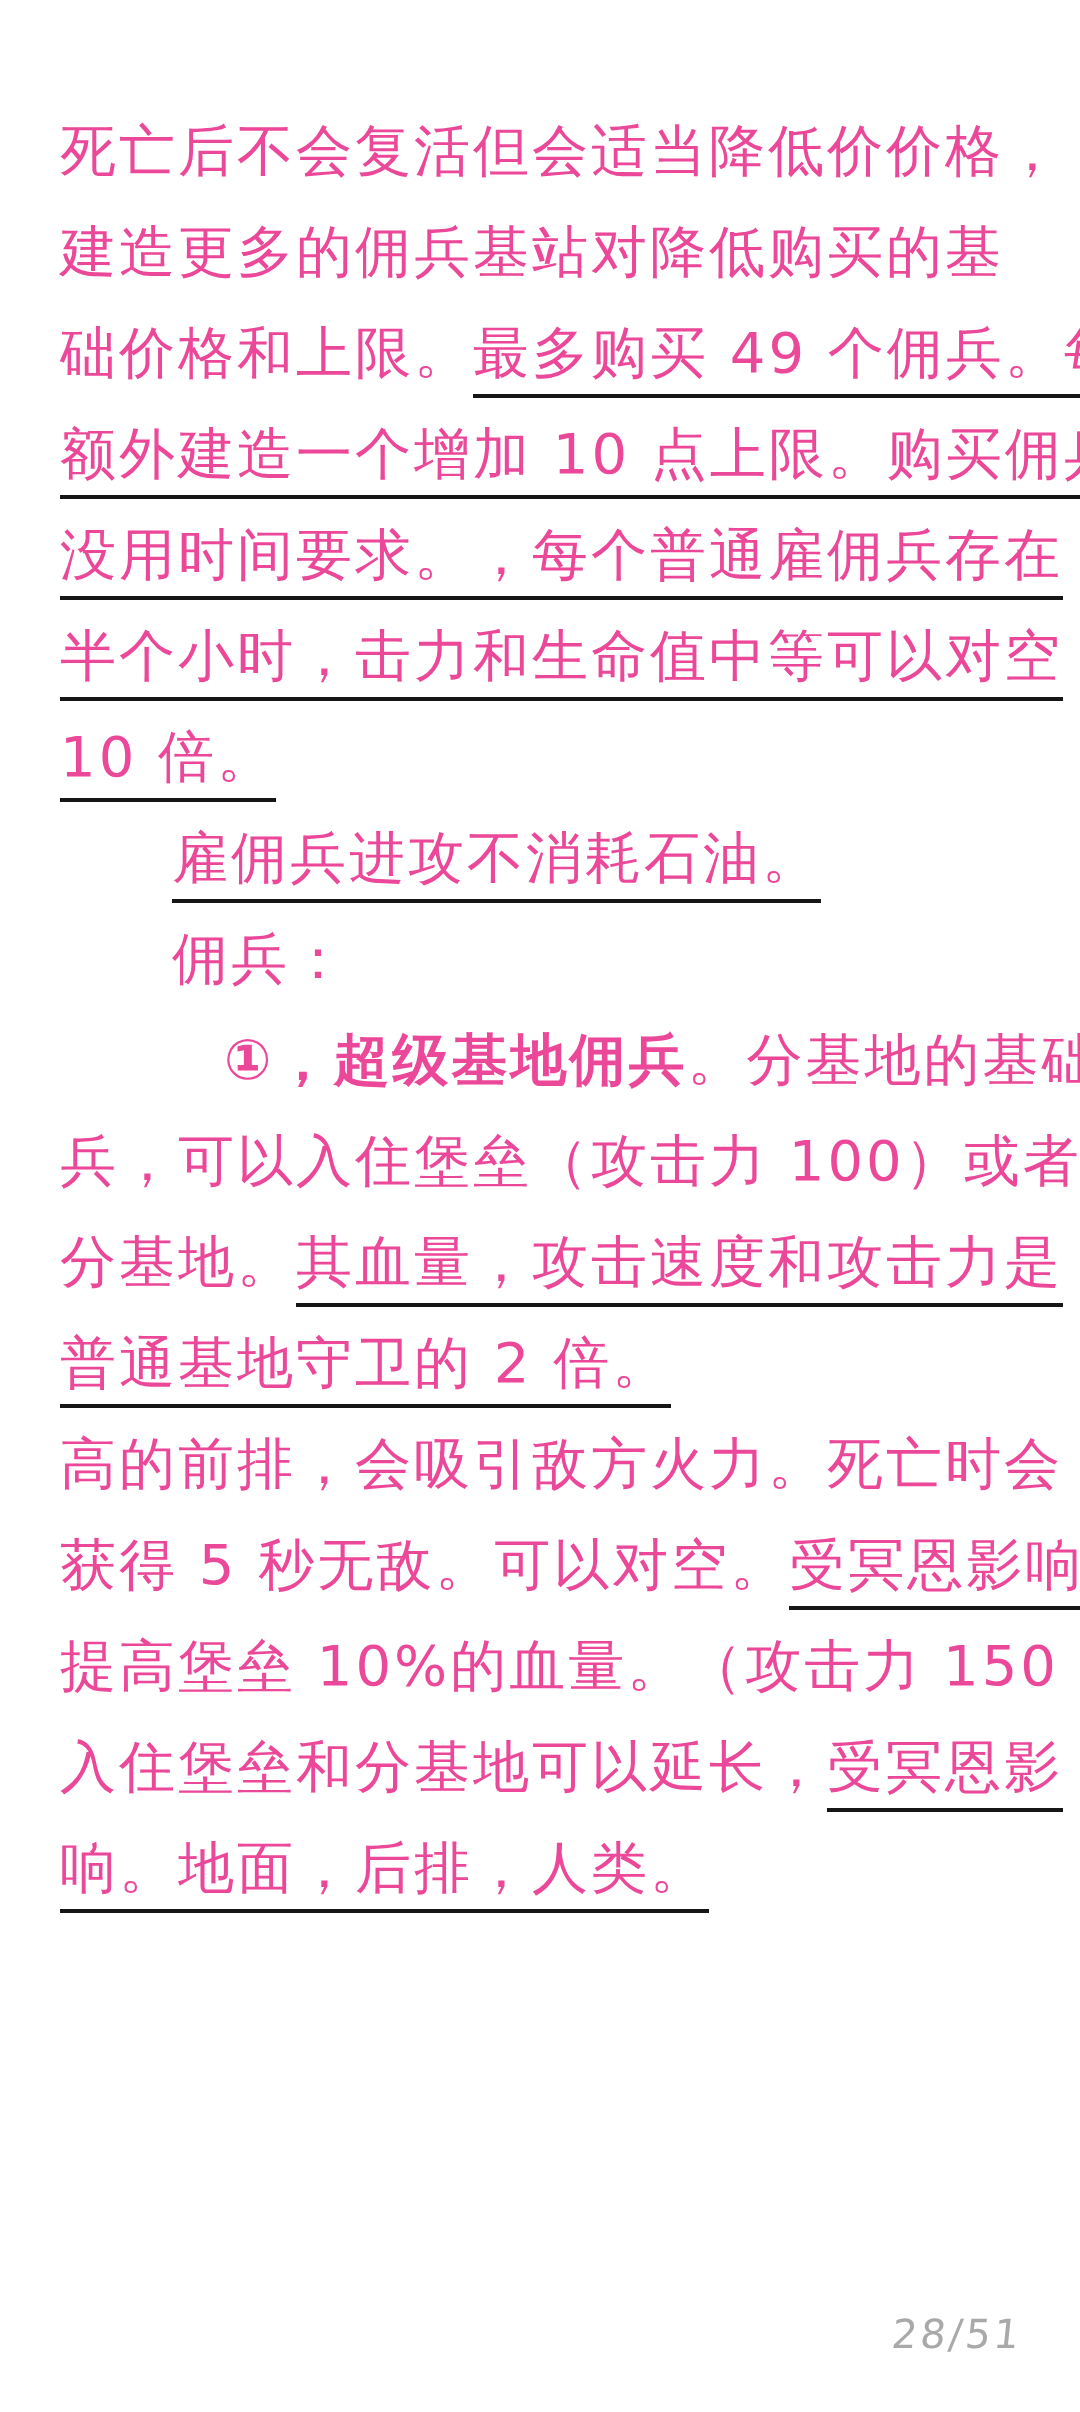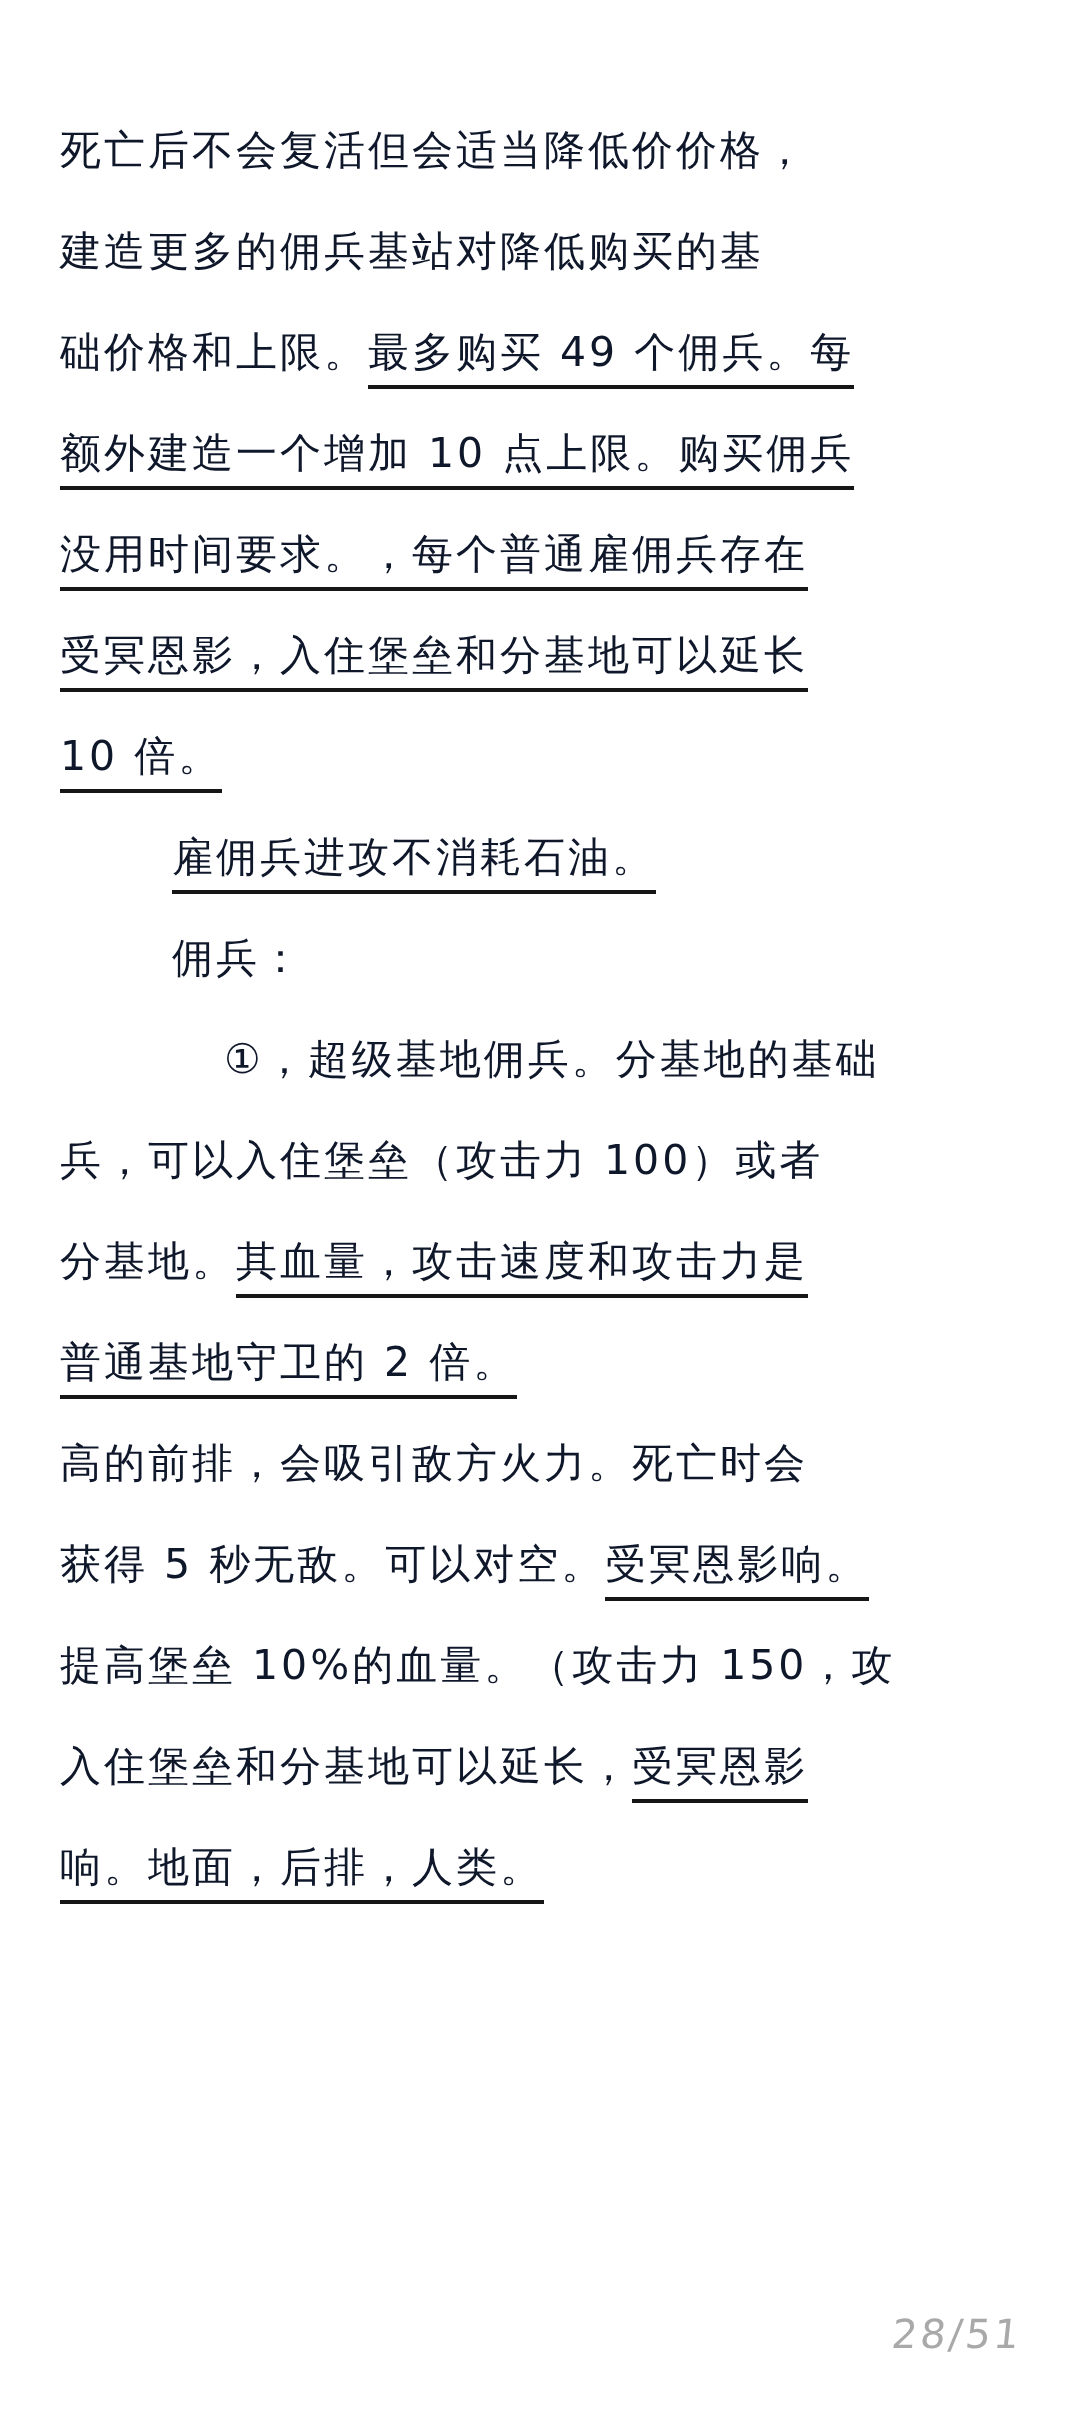--- a/index.html
+++ b/index.html
@@ -18,55 +18,55 @@
   }
   .text-block {
     position: absolute;
     left: 60px;
     top: 100px;
     width: 978px;
   }
   .line {
     height: 101px;
     line-height: 101px;
-    font-size: 41px;
+    font-size: 56px;
     letter-spacing: 3px;
-    color: #0f172a;
+    color: #ec4899;
     white-space: nowrap;
   }
   .line span { display: inline; }
   .indent-0 { padding-left: 0; }
   .indent-1 { padding-left: 112px; }
   .indent-2 { padding-left: 164px; }
   .u {
     border-bottom: 4px solid #161616;
     padding-bottom: 9px;
   }
-  .b { font-weight: normal; text-align: center; }
+  .b { font-weight: bold; text-align: center; }
   .page-footer {
     position: absolute;
     right: 58px;
     bottom: 55px;
     font-size: 40px;
     letter-spacing: 3px;
     color: #a9a9a9;
     transform: skewX(-6deg);
   }
 </style>
 </head>
 <body>
 
 <div class="page">
   <div class="text-block">
       <div class="line indent-0"><span>死亡后不会复活但会适当降低价价格，</span></div>
       <div class="line indent-0"><span>建造更多的佣兵基站对降低购买的基</span></div>
       <div class="line indent-0"><span>础价格和上限。</span><span class="u">最多购买 49 个佣兵。每</span></div>
       <div class="line indent-0"><span class="u">额外建造一个增加 10 点上限。购买佣兵</span></div>
       <div class="line indent-0"><span class="u">没用时间要求。，每个普通雇佣兵存在</span></div>
-      <div class="line indent-0"><span class="u">受冥恩影，入住堡垒和分基地可以延长</span></div>
+      <div class="line indent-0"><span class="u">半个小时，击力和生命值中等可以对空</span></div>
       <div class="line indent-0"><span class="u">10 倍。</span></div>
       <div class="line indent-1"><span class="u">雇佣兵进攻不消耗石油。</span></div>
       <div class="line indent-1"><span>佣兵：</span></div>
       <div class="line indent-2"><span class="b">①，超级基地佣兵</span><span>。分基地的基础</span></div>
       <div class="line indent-0"><span>兵，可以入住堡垒（攻击力 100）或者</span></div>
       <div class="line indent-0"><span>分基地。</span><span class="u">其血量，攻击速度和攻击力是</span></div>
       <div class="line indent-0"><span class="u">普通基地守卫的 2 倍。</span></div>
       <div class="line indent-0"><span>高的前排，会吸引敌方火力。死亡时会</span></div>
       <div class="line indent-0"><span>获得 5 秒无敌。可以对空。</span><span class="u">受冥恩影响。</span></div>
       <div class="line indent-0"><span>提高堡垒 10%的血量。（攻击力 150，攻</span></div>

